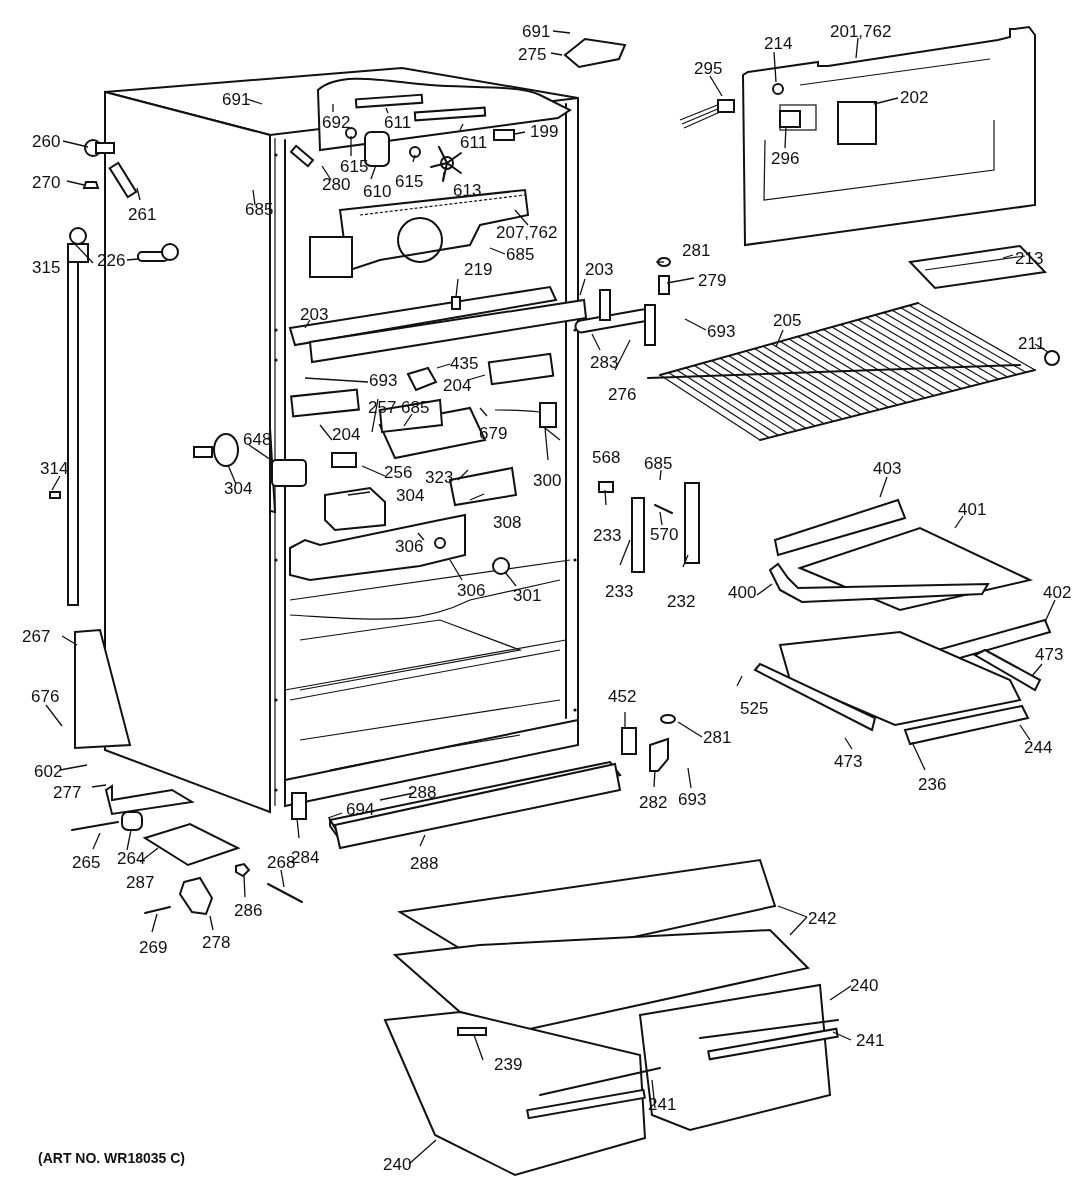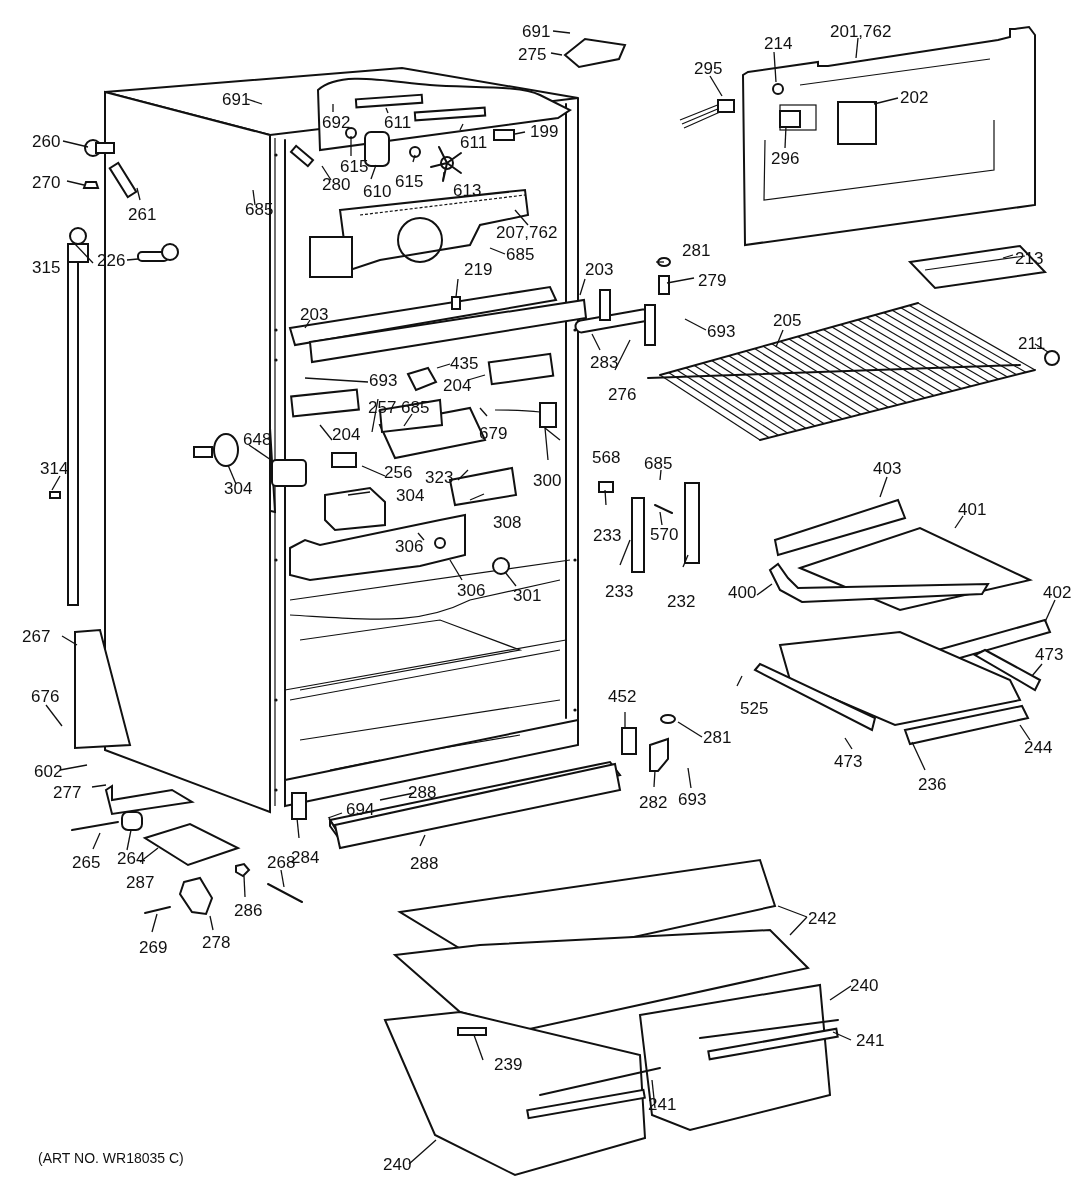--- a/index.html
+++ b/index.html
@@ -4,21 +4,21 @@
 <style>
   html, body { margin:0; padding:0; background:#ffffff; }
   body { width:1089px; height:1200px; position:relative; overflow:hidden; font-family:"Liberation Sans", sans-serif; }
   #diagram { position:absolute; left:0; top:0; width:1089px; height:1200px; }
   #diagram .part { fill:none; stroke:#111; stroke-width:2; stroke-linejoin:round; stroke-linecap:round; }
   #diagram .thin { fill:none; stroke:#111; stroke-width:1.2; }
   #diagram .fillw { fill:#fff; stroke:#111; stroke-width:2; }
   #diagram .leader { stroke:#111; stroke-width:1.3; fill:none; }
   #diagram .blob { fill:#fff; stroke:#111; stroke-width:2; }
   #diagram text.lbl { font-family:"Liberation Sans Narrow","Liberation Sans", sans-serif; font-size:17px; fill:#111; font-stretch:condensed; }
-  #art-no { position:absolute; left:38px; top:1150px; font-family:"Liberation Sans", sans-serif; font-weight:normal; font-size:14px; color:#111; }
+  #art-no { position:absolute; left:38px; top:1150px; font-family:"Liberation Sans", sans-serif; font-weight:bold; font-size:14px; color:#111; }
 </style>
 </head>
 <body>
 
 <svg id="diagram" viewBox="0 0 1089 1200" xmlns="http://www.w3.org/2000/svg">
 
   <path class="blob" d="M105,140 C130,128 150,130 160,150 C175,180 190,210 195,250 C198,285 180,290 130,288 L105,288 Z"></path>
   <path class="blob" d="M270,428 C240,420 210,425 190,440 C175,455 180,480 200,495 C220,510 250,505 275,512 Z"></path>
 
   <g>

